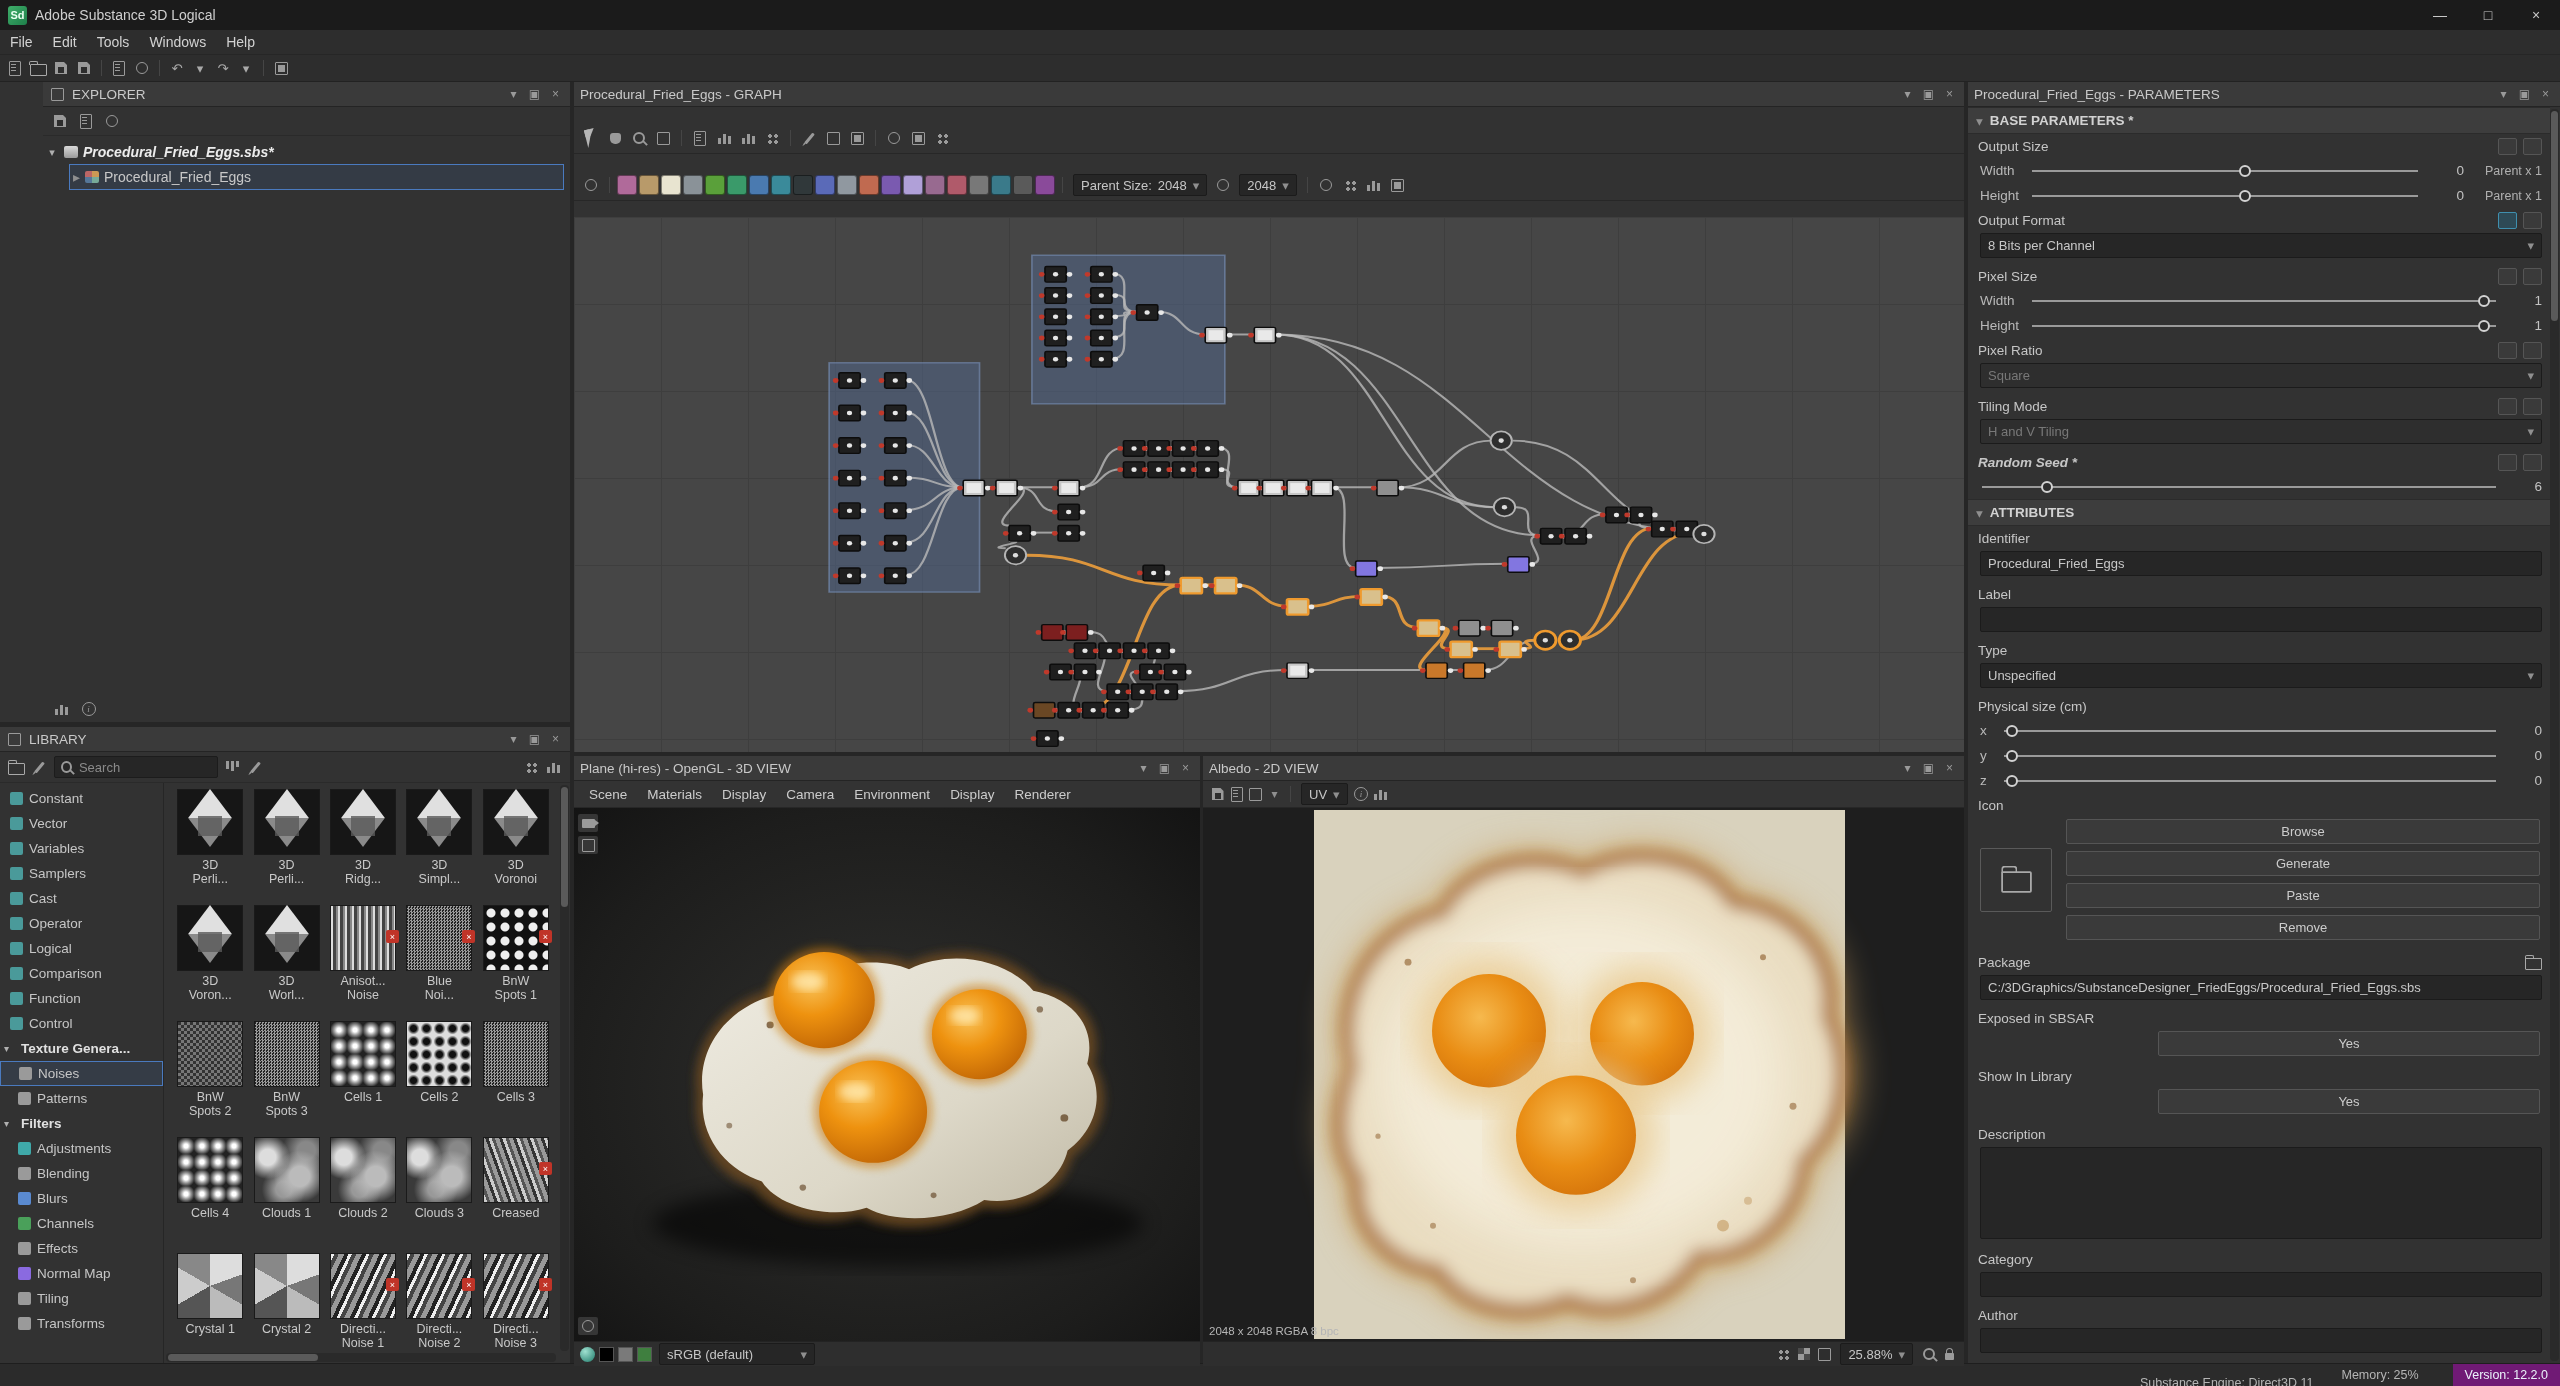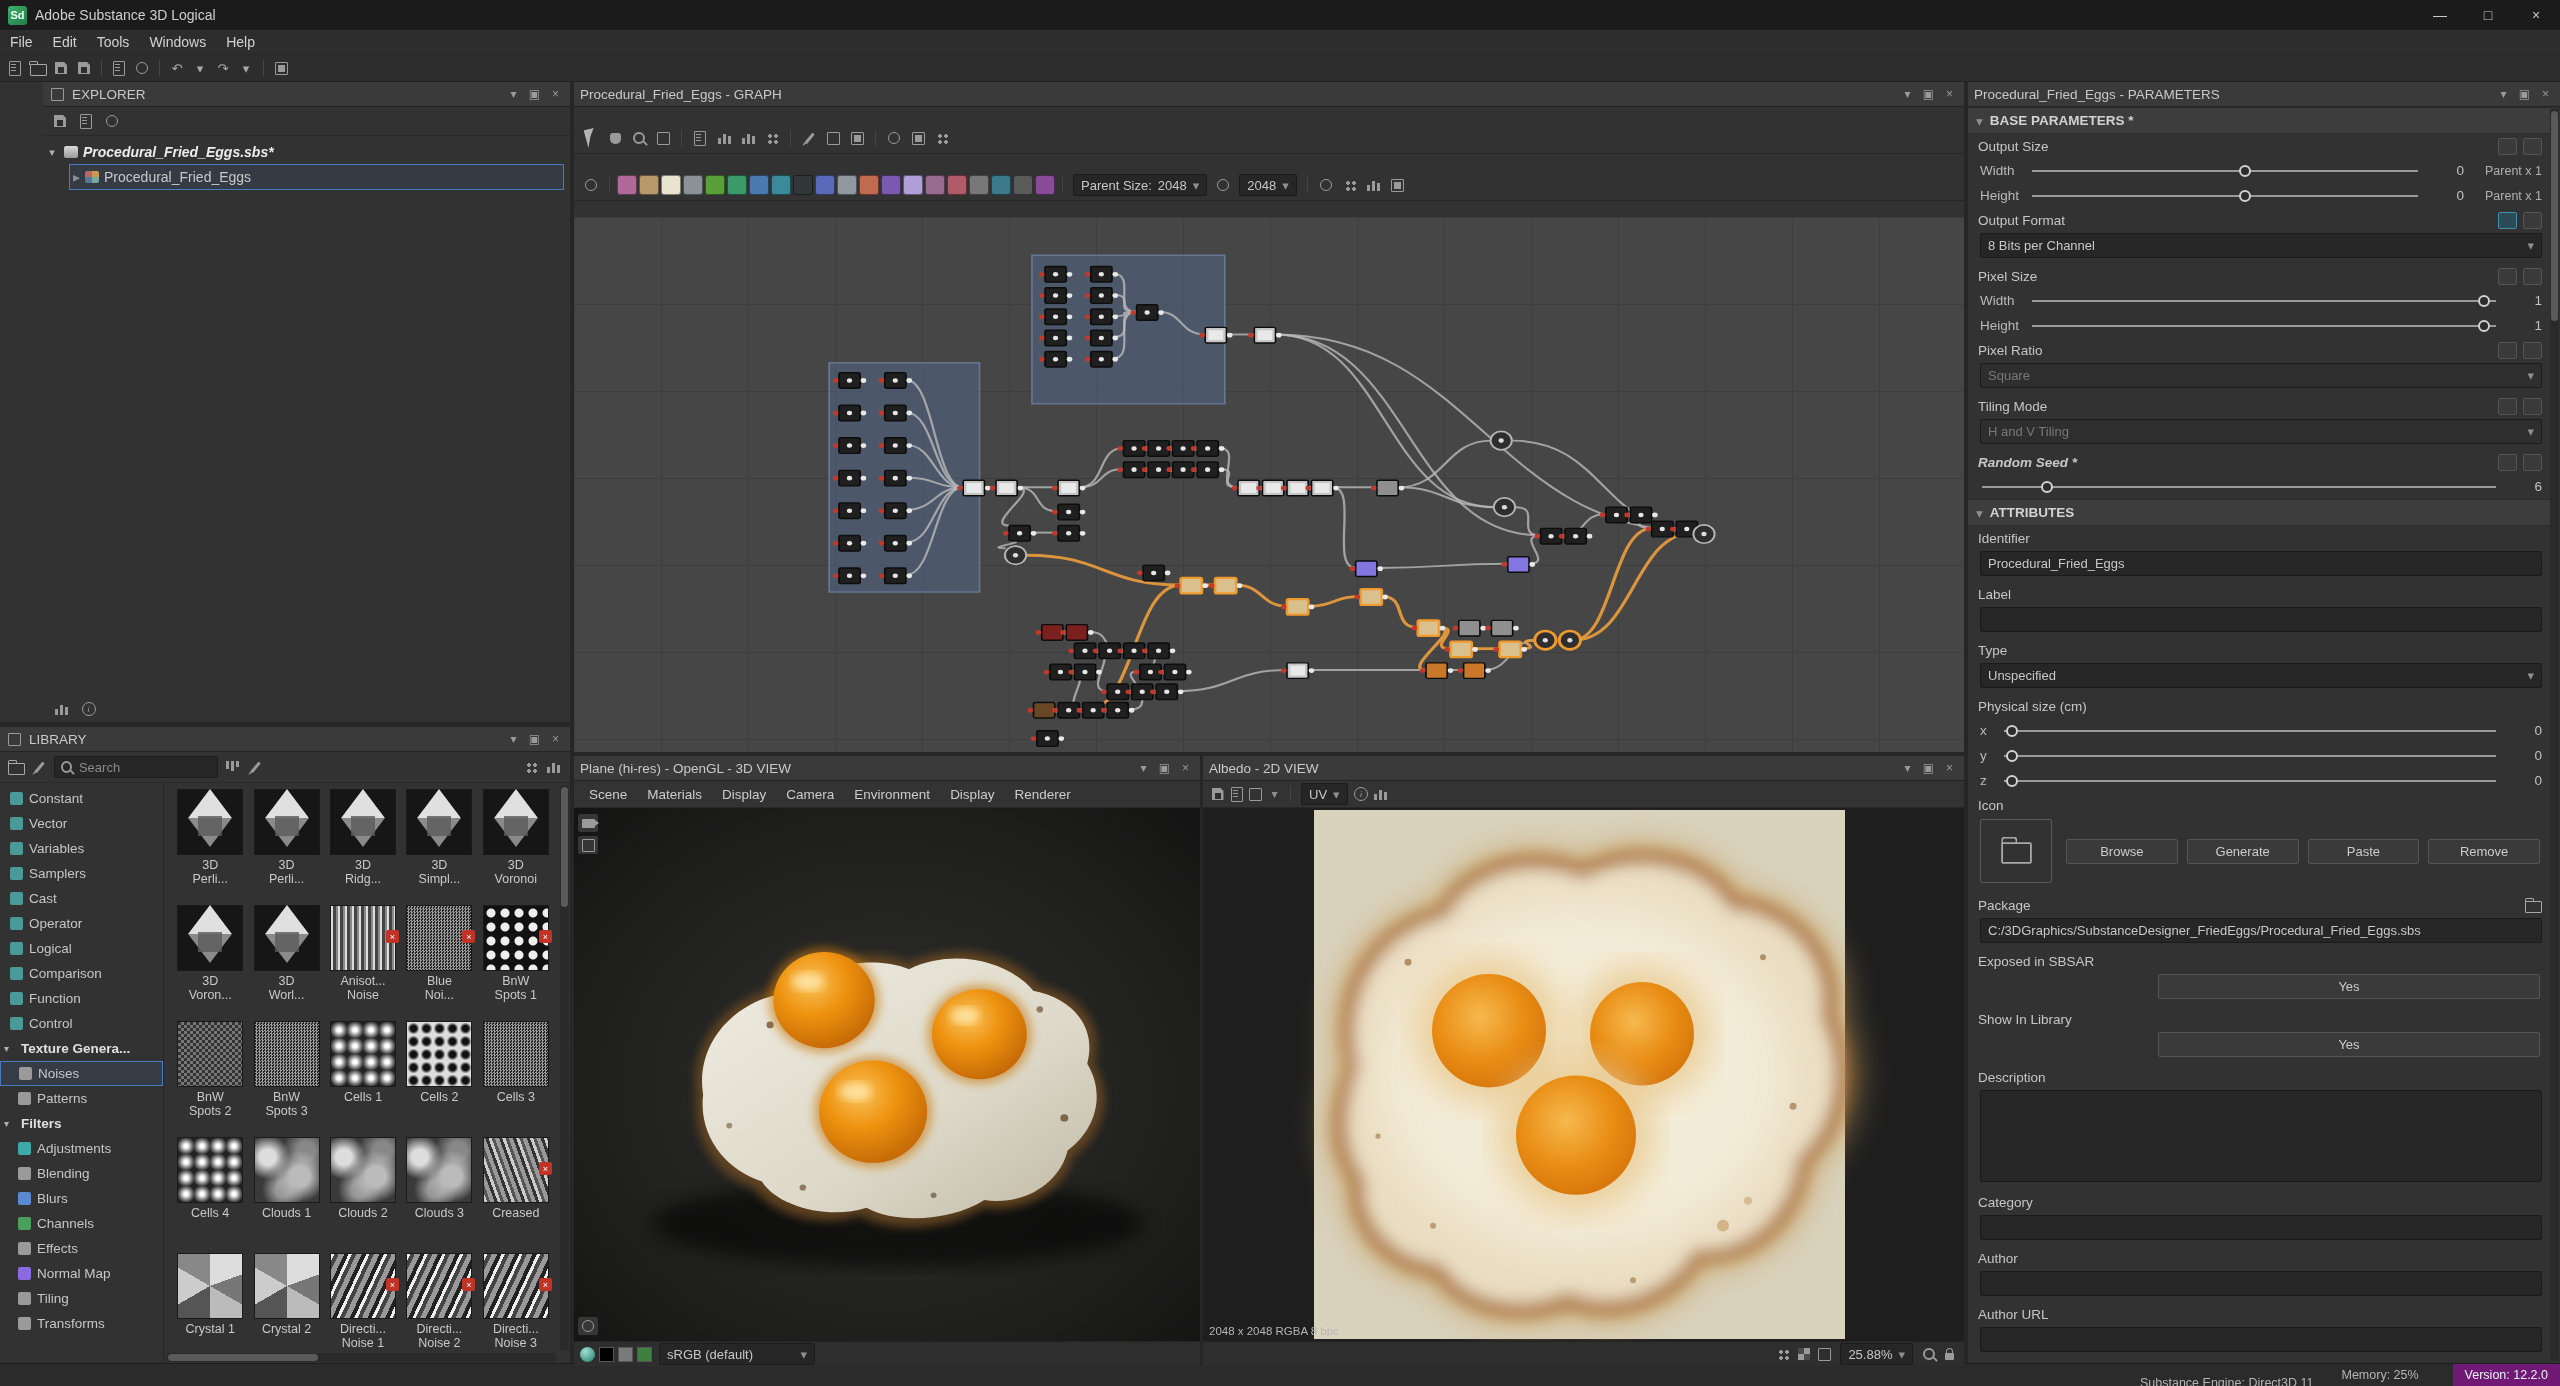--- a/index.html
+++ b/index.html
@@ -160,21 +160,21 @@
   .pfield{margin:1px 8px 6px 12px;height:23px;background:#262626;border:1px solid #1b1b1b;border-radius:2px;
           display:flex;align-items:center;padding:0 7px;font-size:13px;color:#c8c8c8;white-space:nowrap;overflow:hidden;}
   .pfield.sel{justify-content:space-between;}
   .pfield.disabled{color:#787878;background:#2e2e2e;}
   .pbtn{margin:1px 10px 8px 190px;height:23px;background:#3a3a3a;border:1px solid #555;border-radius:2px;
         display:flex;align-items:center;justify-content:center;font-size:13px;color:#cccccc;}
   .ptextarea{margin:1px 8px 8px 12px;height:90px;background:#262626;border:1px solid #1b1b1b;border-radius:2px;}
   .iconrow{display:flex;gap:14px;padding:2px 10px 10px 12px;align-items:center;}
   .iconbox{width:70px;height:62px;border:1px solid #5a5a5a;border-radius:2px;display:flex;align-items:center;justify-content:center;flex:none;}
   .iconbox .ic-folder{transform:scale(1.8);}
-  .iconbtns{flex:1;display:grid;grid-template-columns:1fr 1fr 1fr 1fr;gap:7px 9px;}
+  .iconbtns{flex:1;display:grid;grid-template-columns:1fr;gap:7px 9px;}
   .iconbtns .btn{height:23px;background:#3a3a3a;border:1px solid #555;border-radius:2px;display:flex;align-items:center;justify-content:center;font-size:13px;color:#ccc;}
   .chev{color:#8f8f8f;}
   .scrollv{position:absolute;right:1px;top:2px;bottom:2px;width:9px;background:#2a2a2a;border-radius:4px;}
   .scrollv .th{position:absolute;left:1px;right:1px;border-radius:4px;background:#5a5a5a;}
   .scrollh{position:absolute;left:2px;right:14px;bottom:1px;height:9px;background:#2a2a2a;border-radius:4px;}
   .scrollh .th{position:absolute;top:1px;bottom:1px;border-radius:4px;background:#5a5a5a;}
 
   
   .statusbar{height:22px;background:#2b2b2b;border-top:1px solid #1e1e1e;display:flex;align-items:center;flex:none;font-size:12.5px;color:#b5b5b5;}
   .statusbar .sp{flex:1;}

